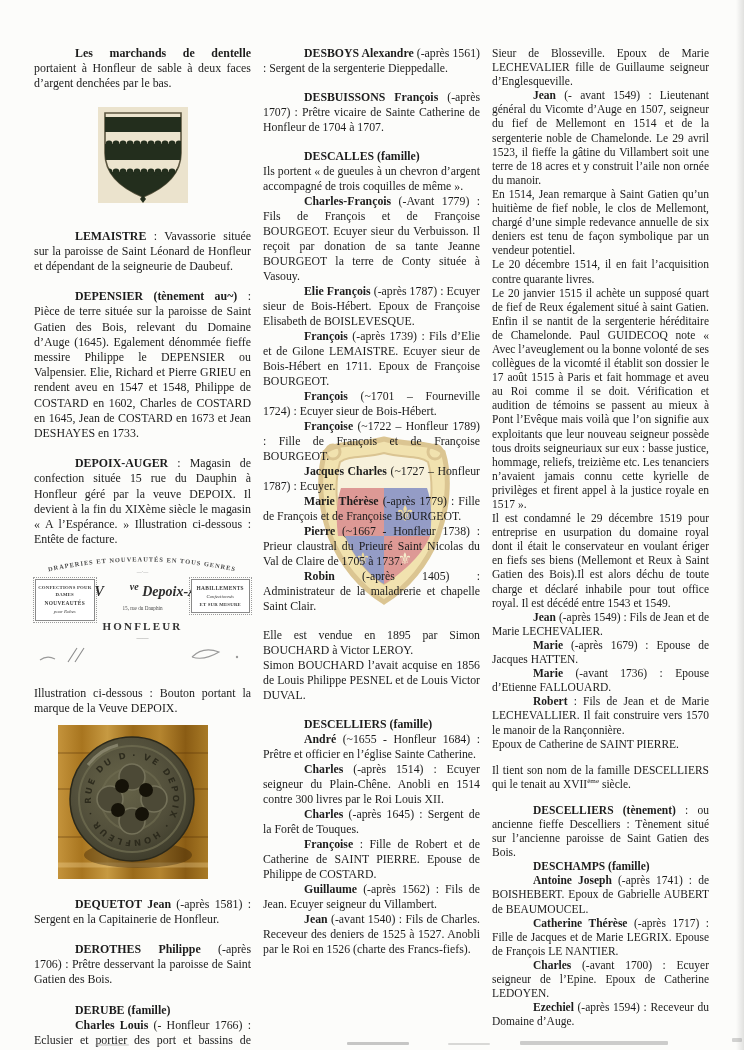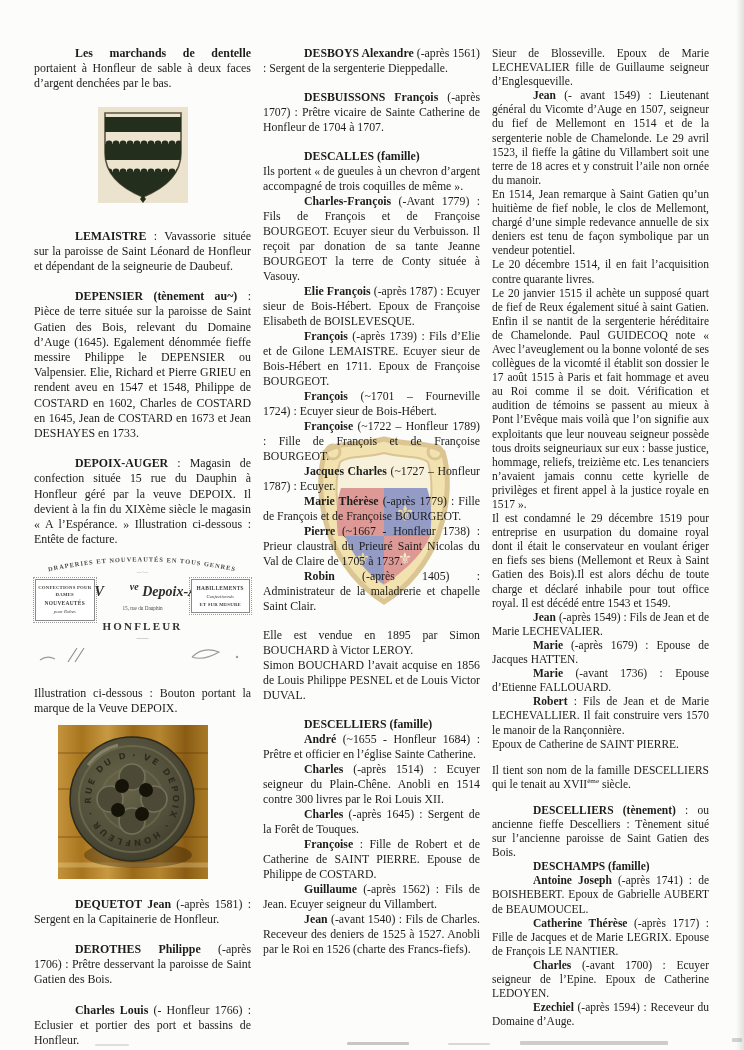--- a/index.html
+++ b/index.html
@@ -172,20 +172,21 @@
       <circle cx="52" cy="74" r="13" fill="#4c4936" stroke="#75725a" stroke-width="1.6"></circle>
       <circle cx="64" cy="61" r="7" fill="#151208"></circle>
       <circle cx="88" cy="65" r="7" fill="#151208"></circle>
       <circle cx="60" cy="85" r="7" fill="#151208"></circle>
       <circle cx="84" cy="89" r="7" fill="#151208"></circle>
       <path d="M30,40 a55,55 0 0,1 30,-20" stroke="rgba(255,250,220,.28)" stroke-width="3" fill="none"></path>
     </svg>
   </figure>
 <p class="entry"><b>DEQUETOT Jean</b><span> (-après 1581) : Sergent en la Capitainerie de Honfleur.</span></p>
         <p class="entry"><b>DEROTHES Philippe</b><span> (-après 1706) : Prêtre desservant la paroisse de Saint Gatien des Bois.</span></p>
+        <p class="entry tight"><b>DERUBE (famille)</b></p>
         <p class="entry tight"><b>Charles Louis</b><span> (- Honfleur 1766) : Eclusier et portier des port et bassins de Honfleur.</span></p>
         <p class="entry tight"><b>Jean</b><span> (-après 1687) : Conducteur des écluses. Entrepreneur des ouvrages du Roi. Epoux de Marguerite HEBERT.</span></p>
       </div>
     <div class="col col-mid">
       <svg class="watermark" viewBox="0 0 134 172">
         <path d="M67,3 C92,10 114,5 126,16 C134,42 130,74 121,100 C107,134 86,154 67,166 C48,154 27,134 13,100 C4,74 0,42 8,16 C20,5 42,10 67,3 Z" fill="#e8c967" stroke="#bb8f2d" stroke-width="5"></path>
         <circle cx="16" cy="16" r="7" fill="none" stroke="#bb8f2d" stroke-width="3"></circle>
         <circle cx="118" cy="16" r="7" fill="none" stroke="#bb8f2d" stroke-width="3"></circle>
         <path d="M67,17 C85,22 102,19 111,26 C117,47 115,74 107,96 C97,122 81,140 67,148 C53,140 37,122 27,96 C19,74 17,47 23,26 C32,19 49,22 67,17 Z" fill="#f3e7bd" stroke="#b98d2c" stroke-width="2"></path>
         <g>

